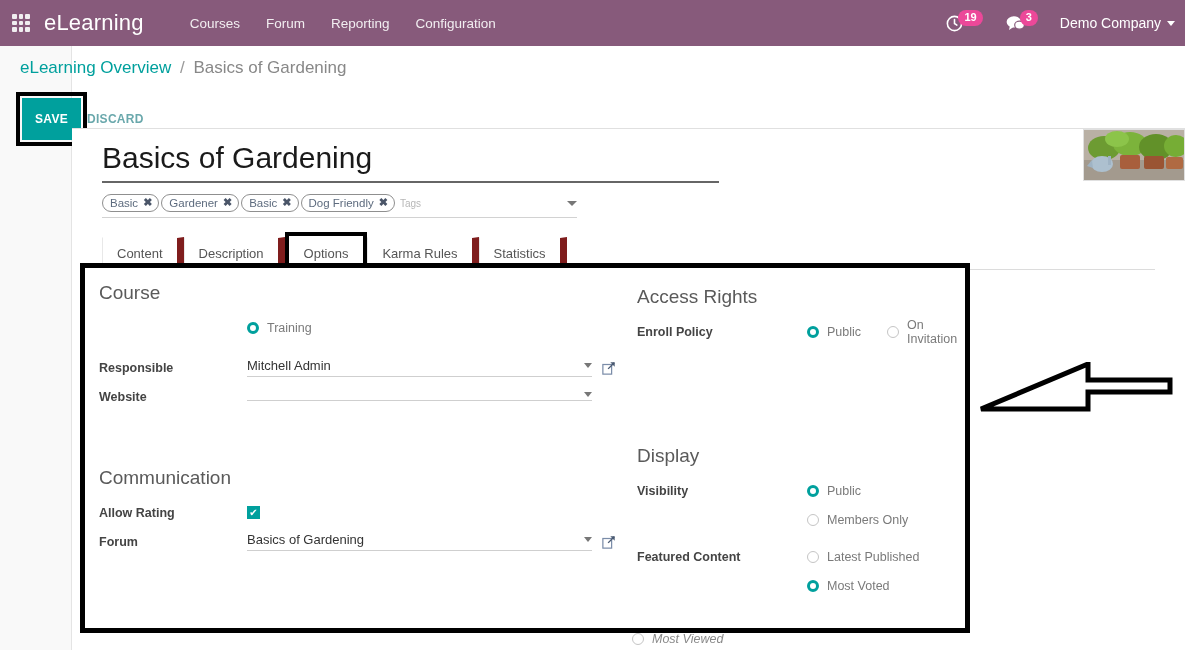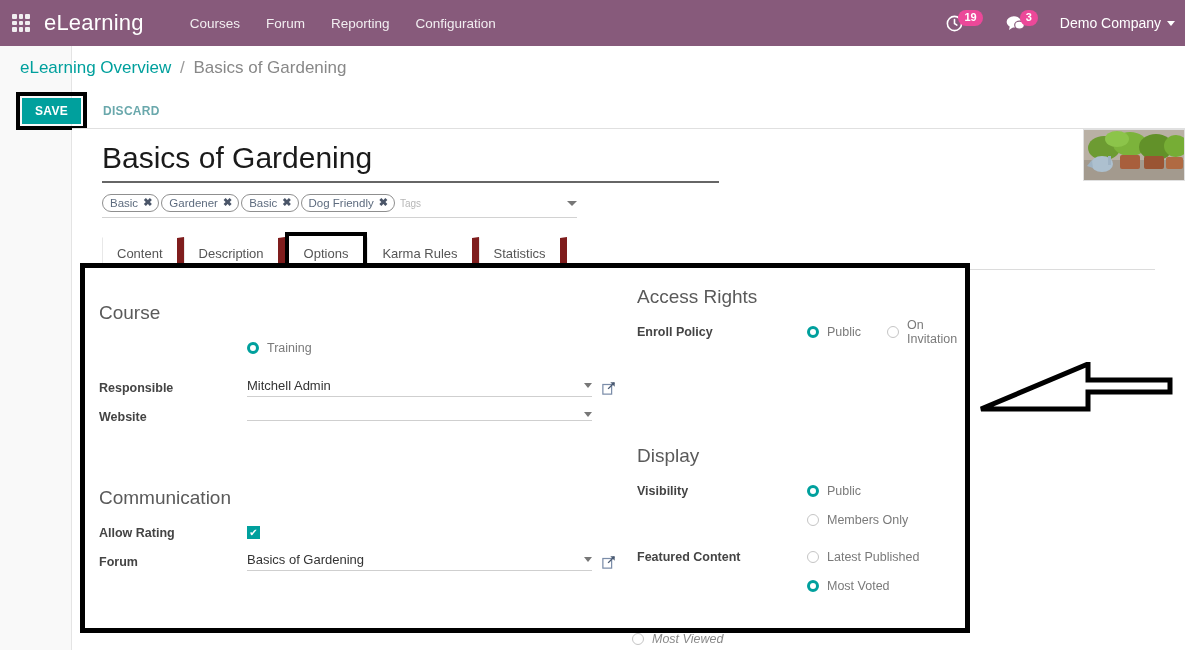--- a/index.html
+++ b/index.html
@@ -43,25 +43,25 @@
   .breadcrumb { position:absolute; top:58px; left:20px; font-size:17px; }
   .breadcrumb .crumb-link { color:#00A09D; cursor:pointer; }
   .breadcrumb .sep { color:#9a9a9a; margin:0 4px; }
   .breadcrumb .crumb-current { color:#888; }
 
   
   .actions { position:absolute; top:92px; left:16px; display:flex; align-items:center; }
   .save-box { border:4px solid #000; padding:2px; }
   .save-btn {
     background:#00A09D; color:#fff; font-size:12px; font-weight:bold;
-    padding:6px 13px; border:none; cursor:pointer; letter-spacing:.3px;
+    padding:14px 13px; border:none; cursor:pointer; letter-spacing:.3px;
   }
   .discard-btn {
     background:none; border:none; color:#6aa8ac; font-size:12px; font-weight:bold;
-    margin-left:16px; cursor:pointer; letter-spacing:.3px;
+    cursor:pointer; letter-spacing:.3px;
   }
 
   
   .panel { position:absolute; top:128px; left:72px; width:1113px; height:522px;
     background:#fff; border-top:1px solid #e0e0e0; }
   .sheet { position:relative; padding:12px 30px 0 30px; }
 
   .title-wrap { width:600px; margin-left:0px; }
   .rec-title { font-size:30px; color:#1a1a1a; font-weight:400; padding-bottom:6px; }
   .title-underline { width:617px; border-bottom:2px solid #666; }
@@ -94,21 +94,21 @@
   }
   .tab.sep { border-left:1px solid #e8e8e8; border-right:7px solid #7f1d1d; }
   .tab-outline { border:4px solid #000; padding:0; margin:-4px 0; }
 
   
   .black-box {
     position:absolute; top:263px; left:80px; width:890px; height:370px;
     border:5px solid #000; background:#fff; z-index:5; overflow:hidden;
   }
   .form-inner { position:relative; width:100%; height:100%; padding:18px 0 0 14px; }
-  .col-left { position:absolute; left:14px; top:34px; width:510px; }
+  .col-left { position:absolute; left:14px; top:14px; width:510px; }
   .col-right { position:absolute; left:552px; top:18px; width:320px; }
   .grp-title { font-size:19px; color:#5a5a5a; font-weight:400; margin-bottom:9px; }
   .f-row { display:flex; align-items:center; min-height:29px; }
   .f-label { font-size:12.5px; color:#444; font-weight:bold; width:148px; flex:none; }
   .f-label.wide { width:170px; }
   .f-val { flex:1; display:flex; align-items:center; }
 
   .radio { width:12px;height:12px;border-radius:50%;border:1.5px solid #c5c5c5;
     display:inline-block; flex:none; margin-right:8px; background:#fff; }
   .radio.on { border:3.5px solid #00A09D; background:#fff; }

